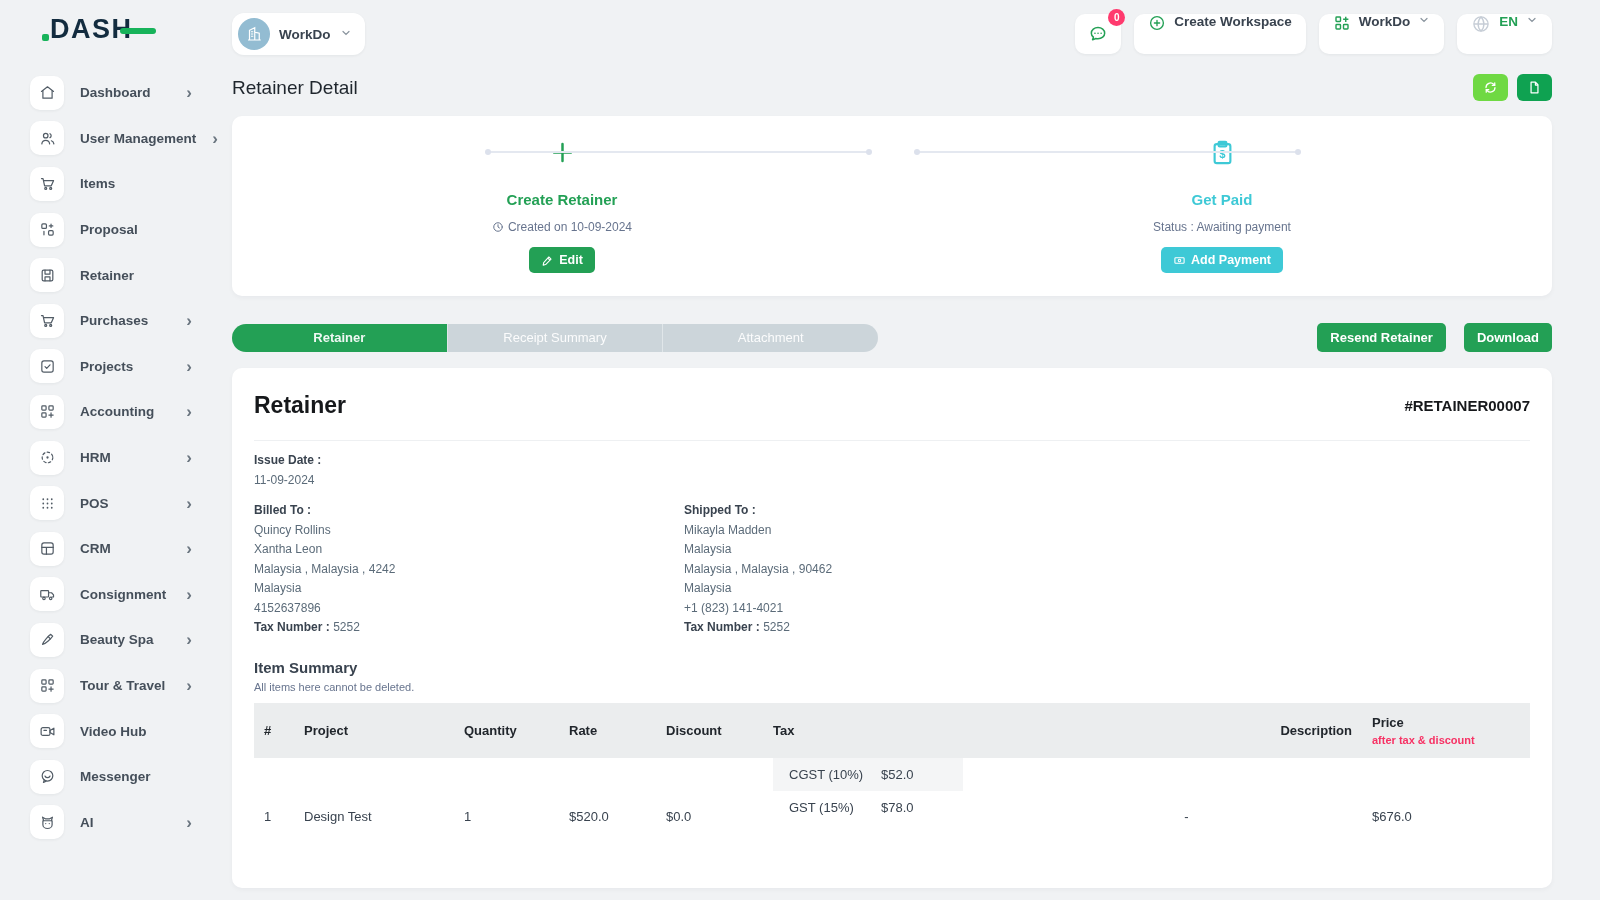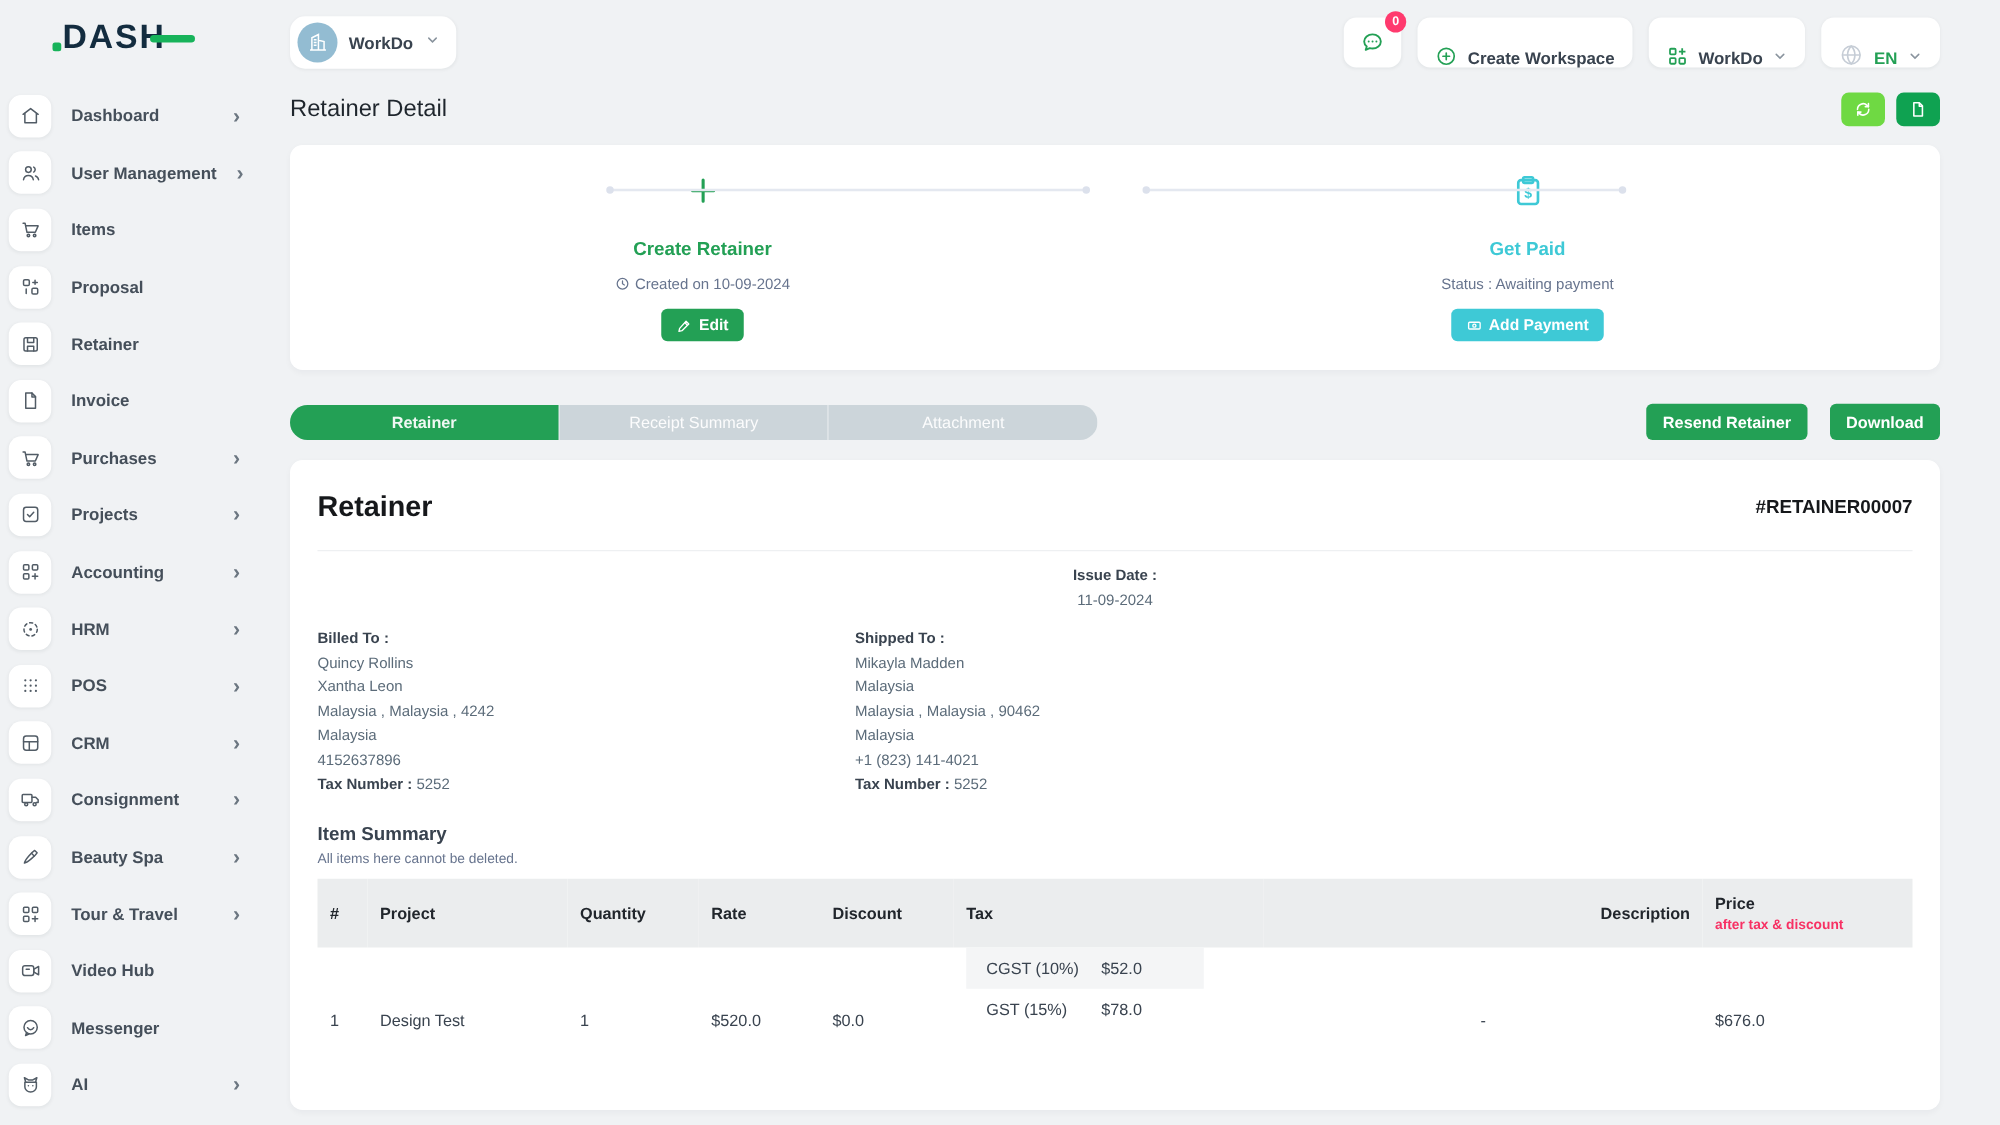--- a/index.html
+++ b/index.html
@@ -8,40 +8,40 @@
     width:1600px;height:900px;overflow:hidden;
     background:#f0f2f4;color:#39434f;
     font-family:"Liberation Sans","DejaVu Sans",sans-serif;
   }
   
   .sidebar{position:fixed;left:0;top:0;width:220px;height:900px;}
   .logo{height:58px;display:flex;align-items:center;padding-left:50px;position:relative;cursor:pointer;}
   .logo-text{font-size:27px;font-weight:800;color:#132c3f;letter-spacing:1.5px;}
   .logo-dot{position:absolute;left:42px;bottom:17px;width:7px;height:7px;background:#17b35a;border-radius:2px;}
   .logo-dash{display:inline-block;width:36px;height:6px;background:#17b35a;border-radius:3px;margin-left:-13px;margin-top:4px;}
-  .menu{padding:12px 0 0 7px;}
+  .menu{padding:12px 0 0 30px;}
   .side-item{display:flex;align-items:center;gap:16px;height:45.6px;padding-right:28px;cursor:pointer;}
   .side-ico{width:34px;height:34px;background:#fff;border-radius:10px;display:flex;align-items:center;justify-content:center;color:#525c66;box-shadow:0 1px 3px rgba(20,30,40,.06);flex:0 0 34px;}
   .side-ico svg{width:17px;height:17px;}
   .side-label{flex:1;font-size:13.5px;font-weight:600;color:#454f5a;white-space:nowrap;}
   .side-chev{color:#6b7680;font-size:17px;line-height:1;font-weight:600;}
   
   main{margin-left:220px;height:900px;}
   .topbar{height:58px;display:flex;align-items:center;justify-content:space-between;padding:10px 48px 0 12px;}
   .ws-pill{background:#fff;border-radius:12px;padding:5px 13px 5px 6px;display:flex;align-items:center;gap:9px;box-shadow:0 1px 3px rgba(20,30,40,.06);cursor:pointer;}
   .ws-avatar{width:32px;height:32px;border-radius:50%;background:#93bcd2;display:flex;align-items:center;justify-content:center;color:#fff;}
   .ws-avatar svg{width:18px;height:18px;}
   .ws-name{font-size:13.5px;font-weight:700;color:#39434f;}
   .chev{color:#8a949e;}
   .chev svg{width:12px;height:12px;}
   .top-actions{display:flex;gap:13px;align-items:center;}
   .icon-pill{position:relative;width:46px;height:40px;background:#fff;border-radius:10px;display:flex;align-items:center;justify-content:center;color:#23a055;box-shadow:0 1px 3px rgba(20,30,40,.06);cursor:pointer;}
   .icon-pill svg{width:20px;height:20px;}
   .badge{position:absolute;top:-5px;right:-4px;min-width:17px;height:17px;background:#ff3a6e;color:#fff;font-size:10px;font-weight:700;border-radius:9px;display:flex;align-items:center;justify-content:center;padding:0 4px;}
-  .text-pill{height:40px;background:#fff;border-radius:10px;display:flex;align-items:flex-end;gap:8px;padding:0 14px;font-size:13.5px;font-weight:600;color:#39434f;box-shadow:0 1px 3px rgba(20,30,40,.06);cursor:pointer;}
+  .text-pill{height:40px;background:#fff;border-radius:10px;display:flex;align-items:flex-start;gap:8px;padding:0 14px;font-size:13.5px;font-weight:600;color:#39434f;box-shadow:0 1px 3px rgba(20,30,40,.06);cursor:pointer;}
   .green-ic{color:#23a055;display:flex;}
   .green-ic svg{width:18px;height:18px;}
   .gray-ic{color:#c6cdd6;display:flex;}
   .gray-ic svg{width:20px;height:20px;}
   .en-label{color:#23a055;font-weight:700;}
   
   .content{padding:0 48px 0 12px;}
   .page-head{display:flex;align-items:center;justify-content:space-between;margin:16px 0 15px;}
   .page-title{font-size:19px;font-weight:400;color:#1f262d;margin:0;}
   .head-btns{display:flex;gap:9px;}
@@ -77,21 +77,21 @@
   .tab+.tab{border-left:1px solid rgba(255,255,255,.4);}
   .tab.active{background:#23a055;font-weight:600;border-left:none;}
   .row-actions{display:flex;gap:18px;}
   .act-btn{background:#23a055;color:#fff;font-size:13px;font-weight:600;border:none;border-radius:5px;padding:7px 13px;cursor:pointer;}
   
   .doc-card{background:#fff;border-radius:10px;padding:24px 22px;box-shadow:0 2px 5px rgba(20,30,40,.04);min-height:520px;}
   .doc-head{display:flex;justify-content:space-between;align-items:center;}
   .doc-title{font-size:23px;font-weight:700;color:#16181b;margin:0;}
   .doc-number{font-size:15px;font-weight:700;color:#16181b;}
   .doc-divider{border:none;border-top:1px solid #eef0f2;margin:21px 0 12px;}
-  .issue{text-align:center;font-size:12px;}
+  .issue{text-align:left;font-size:12px;}
   .issue-label{font-weight:700;color:#39434f;}
   .issue-date{color:#5b6b79;margin-top:6px;}
   .addr-row{display:flex;margin-top:16px;}
   .addr{width:430px;font-size:12px;color:#5b6b79;}
   .addr p{margin:0 0 5.5px;}
   .lbl{font-weight:700;color:#39434f;}
   .status-wrap{margin-top:14px;font-size:12px;}
   .badge-open{display:inline-block;margin-top:8px;background:#3ec9d6;color:#fff;font-size:10px;font-weight:700;padding:3px 14px;border-radius:10px;}
   .summary-title{margin-top:19px;font-size:15px;font-weight:700;color:#39434f;}
   .summary-note{margin-top:5px;font-size:11px;color:#67748e;}
@@ -167,30 +167,20 @@
         <span class="side-ico">
           <svg viewBox="0 0 24 24" fill="none" stroke="currentColor" stroke-width="1.7" stroke-linecap="round" stroke-linejoin="round">
             <rect x="4.5" y="4.5" width="15" height="15" rx="2"></rect>
             <path d="M8.5 4.5V10h7V4.5M8.5 19.5V14h7v5.5"></path>
           </svg>
         </span>
         <span class="side-label">Retainer</span>
         <span class="side-chev" style="visibility: hidden;">›</span>
       </div>
 
-      <div class="side-item">
-        <span class="side-ico">
-          <svg viewBox="0 0 24 24" fill="none" stroke="currentColor" stroke-width="1.7" stroke-linecap="round" stroke-linejoin="round">
-            <path d="M6.5 3.5h7l4 4v13h-11z"></path>
-            <path d="M13.5 3.5V8h4"></path>
-          </svg>
-        </span>
-        <span class="side-label">Invoice</span>
-        <span class="side-chev" style="visibility: hidden;">›</span>
-      </div>
 
       <div class="side-item">
         <span class="side-ico">
           <svg viewBox="0 0 24 24" fill="none" stroke="currentColor" stroke-width="1.7" stroke-linecap="round" stroke-linejoin="round">
             <circle cx="9.5" cy="19" r="1.4"></circle>
             <circle cx="16.5" cy="19" r="1.4"></circle>
             <path d="M3.5 5h2.2l2.2 10.3h9.4L20.5 8H6.3"></path>
           </svg>
         </span>
         <span class="side-label">Purchases</span>

